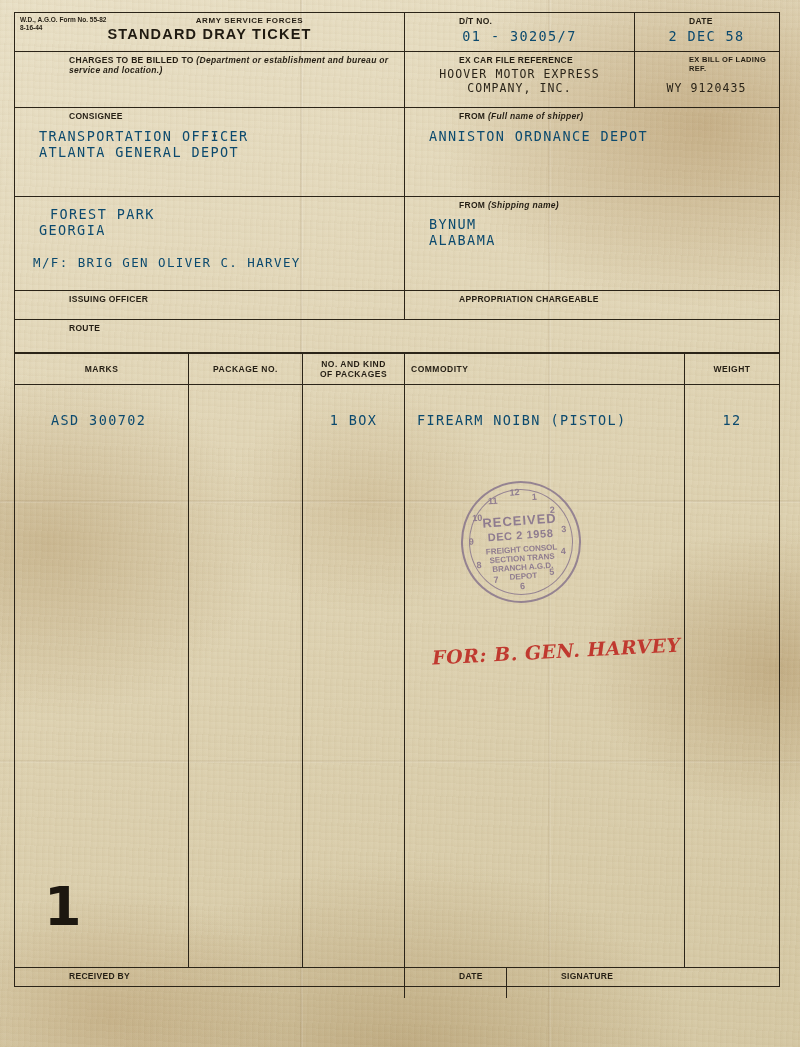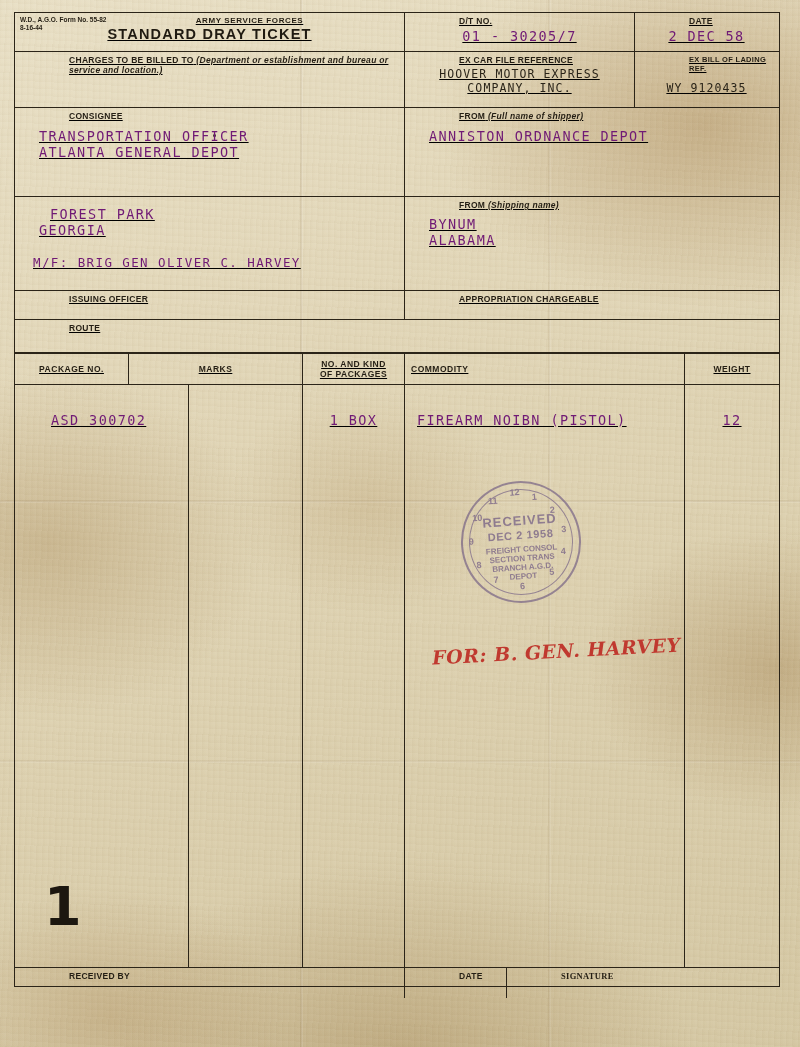--- a/index.html
+++ b/index.html
@@ -57,38 +57,38 @@
   .form {
     position: absolute;
     left: 14px;
     top: 12px;
     width: 766px;
     height: 975px;
     border: 1.5px solid #2b2418;
     box-sizing: border-box;
   }
   .row { display: flex; box-sizing: border-box; }
-  .bline { border-bottom: 1.5px solid #2b2418; text-decoration: underline; }
+  .bline { border-bottom: 1.5px solid #2b2418; }
   .rline { border-right: 1.5px solid #2b2418; }
   .cell { position: relative; box-sizing: border-box; padding: 3px 6px; }
 
   .lbl {
     font-size: 8.5px;
     font-weight: bold;
     letter-spacing: 0.3px;
     color: #241e14;
     text-transform: uppercase;
     padding-left: 48px;
   }
   .lbl-it { font-style: italic; text-transform: none; font-weight: bold; }
   .hand {
     font-family: "DejaVu Sans Mono", monospace;
     font-size: 13.5px;
     letter-spacing: 1.4px;
-    color: #701a75;
+    color: #0c4a6e;
   }
   .hand-sm {
     font-family: "DejaVu Sans Mono", monospace;
     font-size: 11.5px;
     letter-spacing: 1.1px;
     color: #2a2419;
   }
   .center { text-align: center; }
 
   
@@ -263,25 +263,25 @@
     </div>
 
     <div class="row bline">
       <div class="cell" style="width:764px;height:32px;">
         <div class="lbl">ROUTE</div>
         <div class="hand-sm"></div>
       </div>
     </div>
 
     <div class="row bline" style="border-top:1.5px solid #2b2418;">
+      <div class="cell rline" style="width:174px;height:30px;display:flex;align-items:center;justify-content:center;">
+        <span class="colhdr">MARKS</span>
+      </div>
       <div class="cell rline" style="width:114px;height:30px;display:flex;align-items:center;justify-content:center;">
         <span class="colhdr">PACKAGE NO.</span>
-      </div>
-      <div class="cell rline" style="width:174px;height:30px;display:flex;align-items:center;justify-content:center;">
-        <span class="colhdr">MARKS</span>
       </div>
       <div class="cell rline" style="width:102px;height:30px;display:flex;flex-direction:column;align-items:center;justify-content:center;">
         <span class="colhdr">NO. AND KIND</span>
         <span class="colhdr">OF PACKAGES</span>
       </div>
       <div class="cell rline" style="width:280px;height:30px;display:flex;align-items:center;">
         <span class="colhdr">COMMODITY</span>
       </div>
       <div class="cell" style="width:94px;height:30px;display:flex;align-items:center;justify-content:center;">
         <span class="colhdr">WEIGHT</span>
@@ -306,21 +306,21 @@
       </div>
     </div>
 
     <div class="row">
       <div class="cell rline" style="width:390px;height:30px;">
         <div class="lbl">RECEIVED BY</div>
       </div>
       <div class="cell rline" style="width:102px;height:30px;">
         <div class="lbl">DATE</div>
       </div>
-      <div class="cell" style="width:272px;height:30px;font-family:Liberation Serif, serif;">
+      <div class="cell" style="width:272px;height:30px;">
         <div class="lbl">SIGNATURE</div>
       </div>
     </div>
 
   </div>
 
   <div class="stamp">
     <div class="ring"></div>
     <div class="ring2"></div>
     <div class="num" style="left:66px;top:10px;">12</div>

